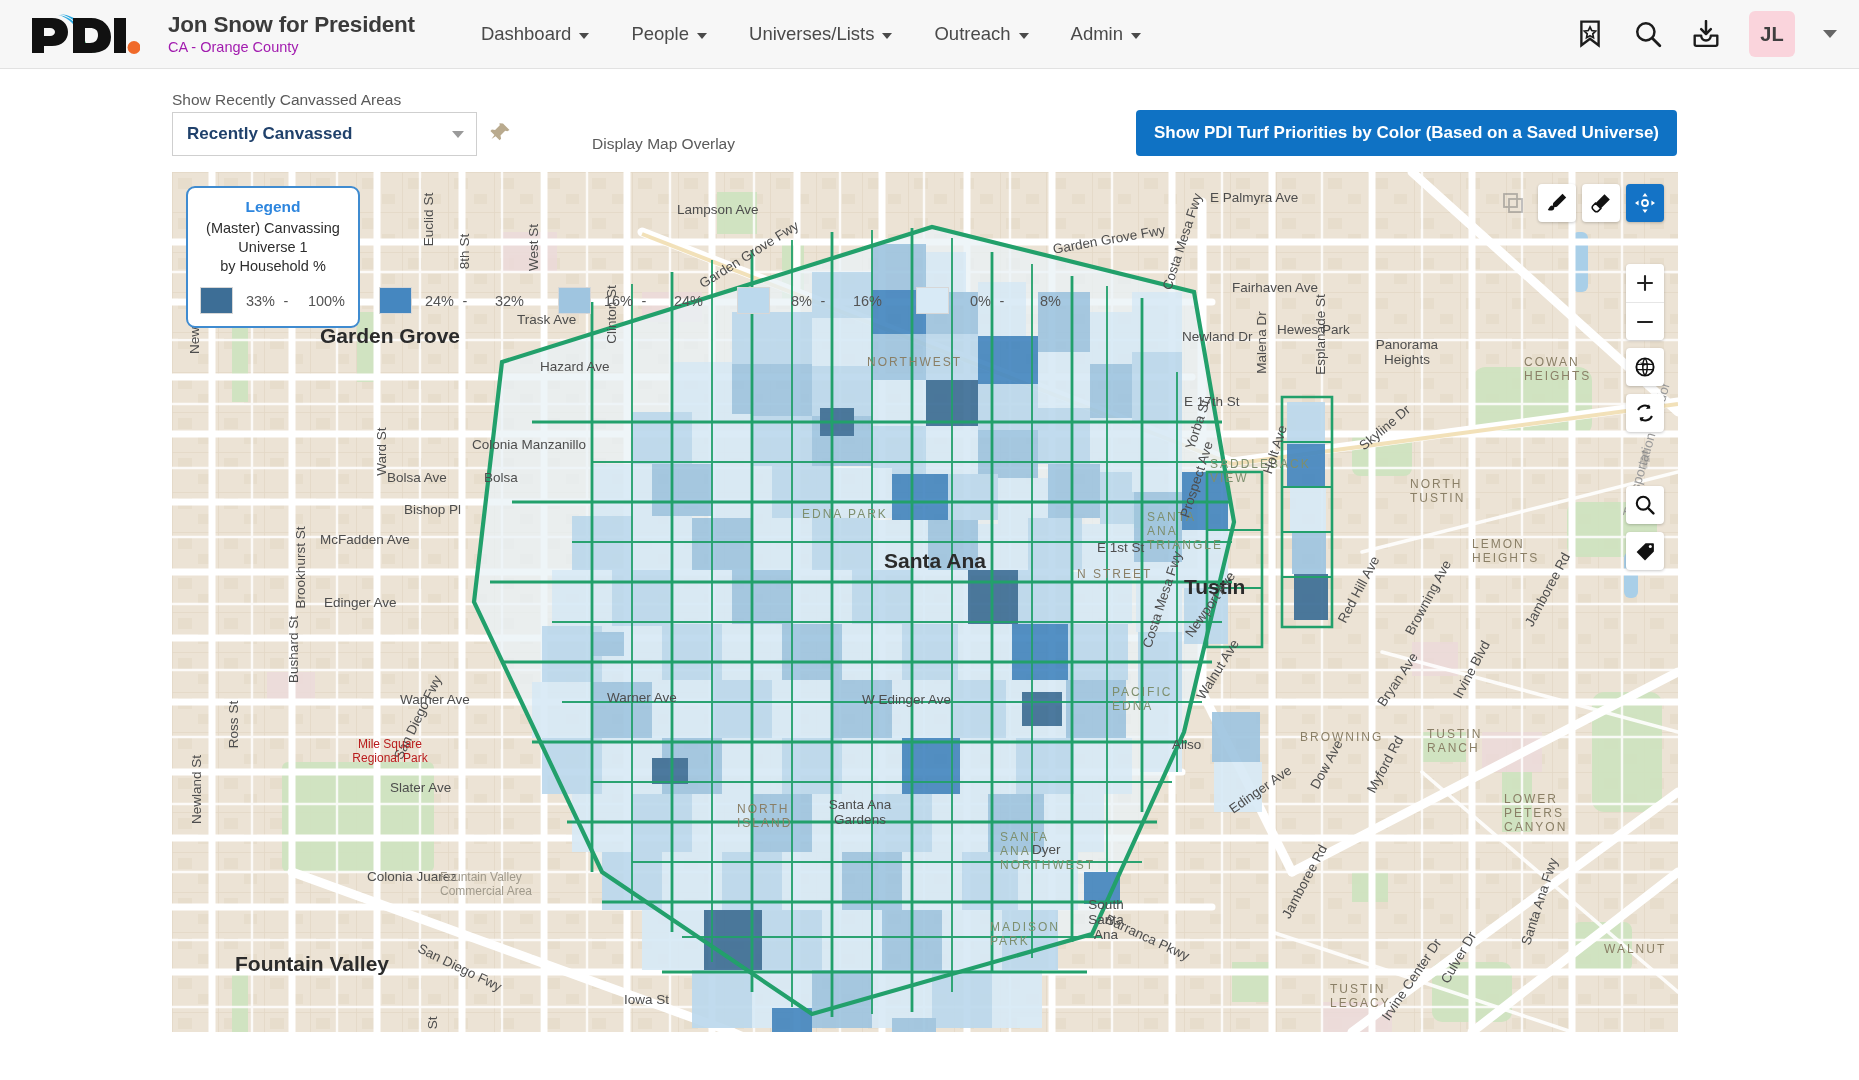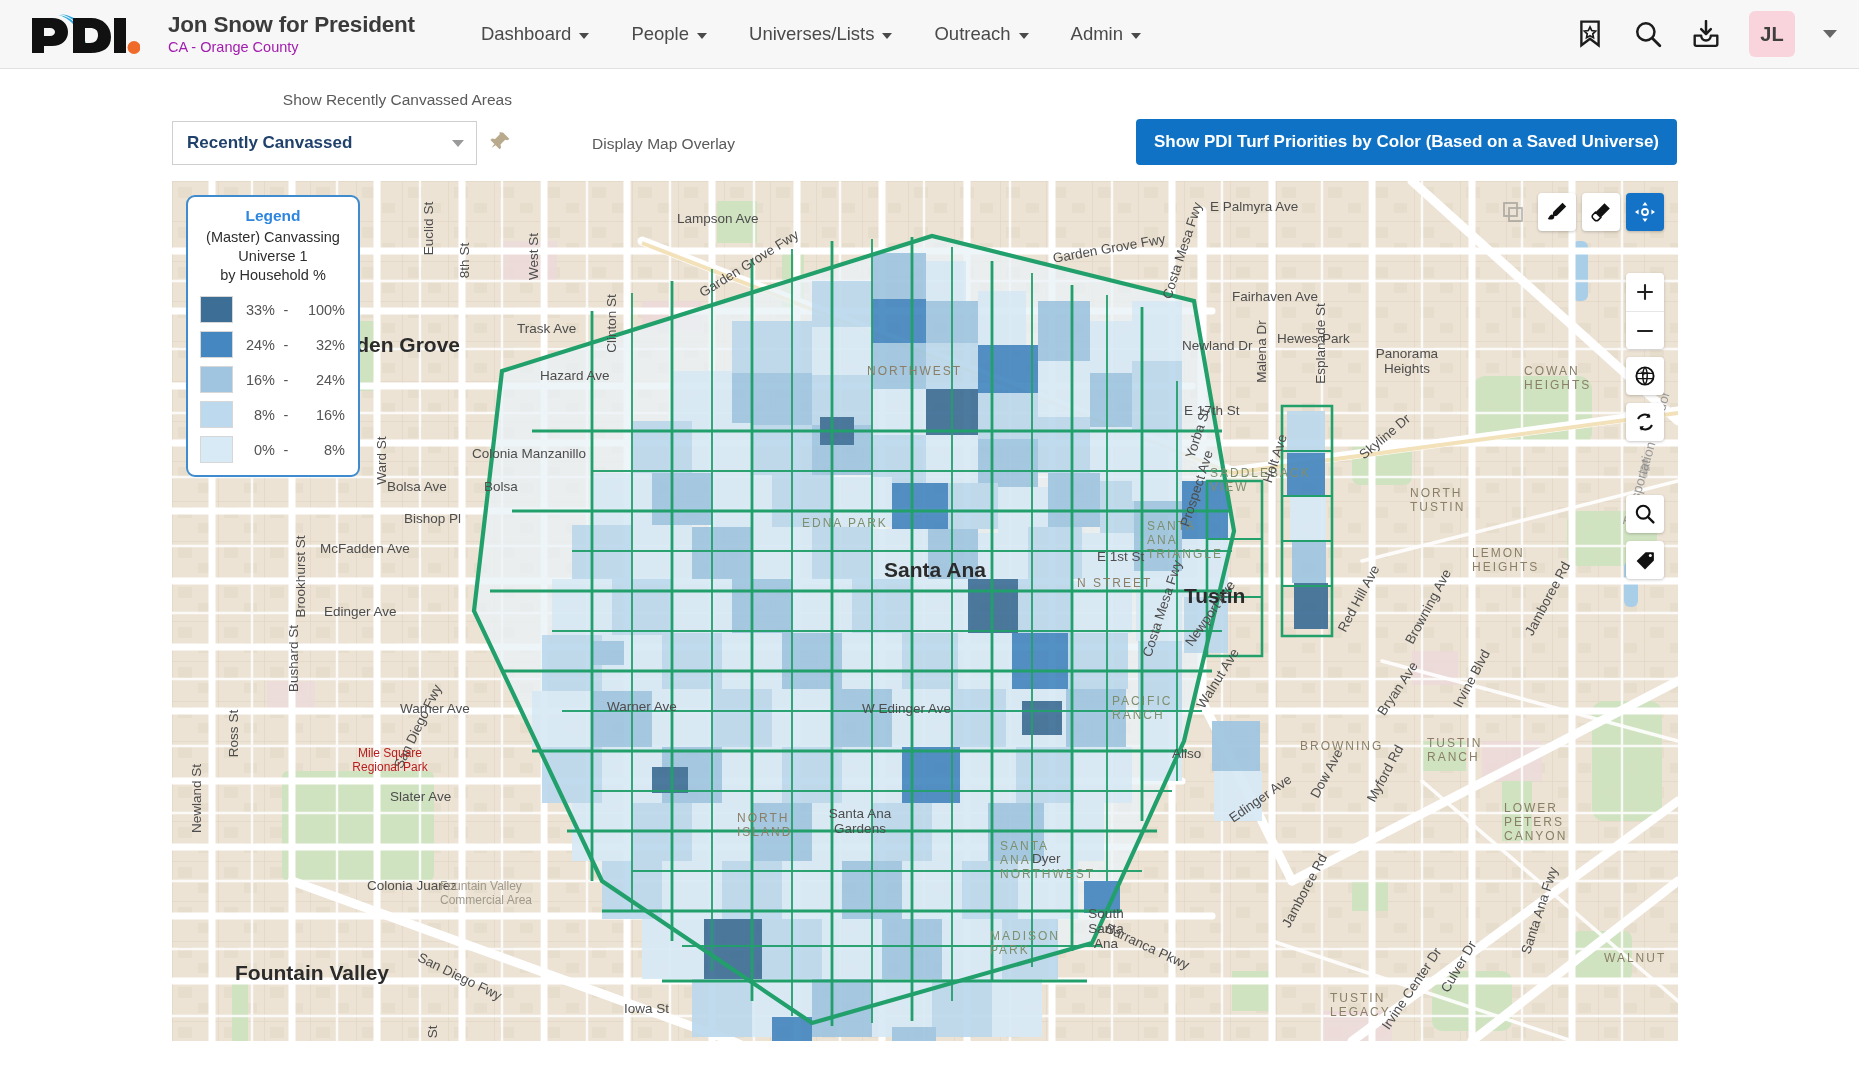--- a/index.html
+++ b/index.html
@@ -49,21 +49,21 @@
   .return-link {
     font-size: 14px; color: #8d8d8d; text-decoration: underline; margin-left: 12px; cursor: pointer;
   }
   .reset-link {
     position: absolute; right: 182px; top: 36px;
     font-size: 14px; color: #c9c9c9; text-decoration: underline; cursor: pointer;
   }
 
   .controls { display: flex; align-items: flex-end; padding: 22px 0 0 172px; position: relative; }
   .ctrl-group { display: flex; flex-direction: column; }
-  .ctrl-label { font-size: 15.5px; color: #5a5a5a; margin-bottom: 12px; text-align: right; }
+  .ctrl-label { font-size: 15.5px; color: #5a5a5a; margin-bottom: 3px; }
   .select-row { display: flex; align-items: center; gap: 13px; }
   .select-box {
     width: 305px; height: 44px; border: 1px solid #cfcfcf; background: #fff;
     display: flex; align-items: center; padding: 0 12px 0 14px; cursor: pointer;
   }
   .select-value { font-size: 17px; font-weight: 700; color: #20416b; }
   .select-placeholder { font-size: 17px; font-style: italic; color: #b4b4b4; }
   .select-caret {
     margin-left: auto; width: 0; height: 0;
     border-left: 6px solid transparent; border-right: 6px solid transparent; border-top: 7px solid #9a9a9a;
@@ -86,21 +86,21 @@
   .map-canvas { position: absolute; inset: 0; }
 
   
   .legend {
     position: absolute; left: 14px; top: 14px; width: 174px;
     background: #fff; border: 2px solid #3f8bd0; border-radius: 9px;
     padding: 10px 8px 12px 8px; text-align: center; z-index: 30;
   }
   .legend-title { font-size: 15.5px; font-weight: 700; color: #2e86de; margin-bottom: 3px; }
   .legend-sub { font-size: 14.5px; color: #2d2d2d; line-height: 1.32; }
-  .legend-rows { margin-top: 11px; display: flex; flex-direction: column; gap: 8px; }
+  .legend-rows { margin-top: 11px; display: flex; flex-direction: row; gap: 24px; }
   .legend-row { display: flex; align-items: center; padding-left: 4px; }
   .swatch { width: 33px; height: 27px; border: 1px solid #d7d7d7; flex: none; }
   .legend-range { display: flex; align-items: center; margin-left: auto; padding-right: 6px; font-size: 14.5px; color: #545454; }
   .legend-lo { width: 42px; text-align: right; }
   .legend-dash { width: 22px; text-align: center; }
   .legend-hi { width: 48px; text-align: right; }
 
   
   .tool-top { position: absolute; right: 14px; top: 12px; display: flex; align-items: center; gap: 6px; z-index: 30; }
   .tool-btn {
@@ -602,21 +602,21 @@
       <div class="map-label area-label" style="left:1128px;top:558px">BROWNING</div>
       <div class="map-label area-label" style="left:1332px;top:620px;width:110px;white-space:normal">LOWER PETERS CANYON</div>
       <div class="map-label area-label" style="left:565px;top:630px;width:70px;white-space:normal">NORTH ISLAND</div>
       <div class="map-label area-label green" style="left:828px;top:658px;width:70px;white-space:normal">SANTA ANA NORTHWEST</div>
       <div class="map-label area-label green" style="left:818px;top:748px;width:80px;white-space:normal">MADISON PARK</div>
       <div class="map-label area-label" style="left:1432px;top:770px">WALNUT</div>
 
       <div class="map-label area-label" style="left:1158px;top:810px;width:68px;white-space:normal">TUSTIN LEGACY</div>
       <div class="map-label area-label green" style="left:630px;top:335px">EDNA PARK</div>
       <div class="map-label area-label green" style="left:975px;top:338px;width:74px;white-space:normal">SANTA ANA TRIANGLE</div>
-      <div class="map-label area-label green" style="left:940px;top:513px;width:70px;white-space:normal">PACIFIC RANCH</div>
+      <div class="map-label area-label green" style="left:940px;top:513px;width:70px;white-space:normal">PACIFIC EDNA</div>
       <div class="map-label area-label green" style="left:1038px;top:285px;width:70px;white-space:normal">SADDLEBACK VIEW</div>
       <div class="map-label street-label" style="left:905px;top:725px;width:58px;white-space:normal;text-align:center">South Santa Ana</div>
       <div class="map-label street-label" style="left:655px;top:625px;width:66px;white-space:normal;text-align:center">Santa Ana Gardens</div>
 
       <div class="map-label street-label" style="left:505px;top:30px">Lampson Ave</div>
       <div class="map-label street-label" style="left:345px;top:140px">Trask Ave</div>
       <div class="map-label street-label" style="left:215px;top:298px">Bolsa Ave</div>
       <div class="map-label street-label" style="left:312px;top:298px">Bolsa</div>
       <div class="map-label street-label" style="left:232px;top:330px">Bishop Pl</div>
       <div class="map-label street-label" style="left:148px;top:360px">McFadden Ave</div>

